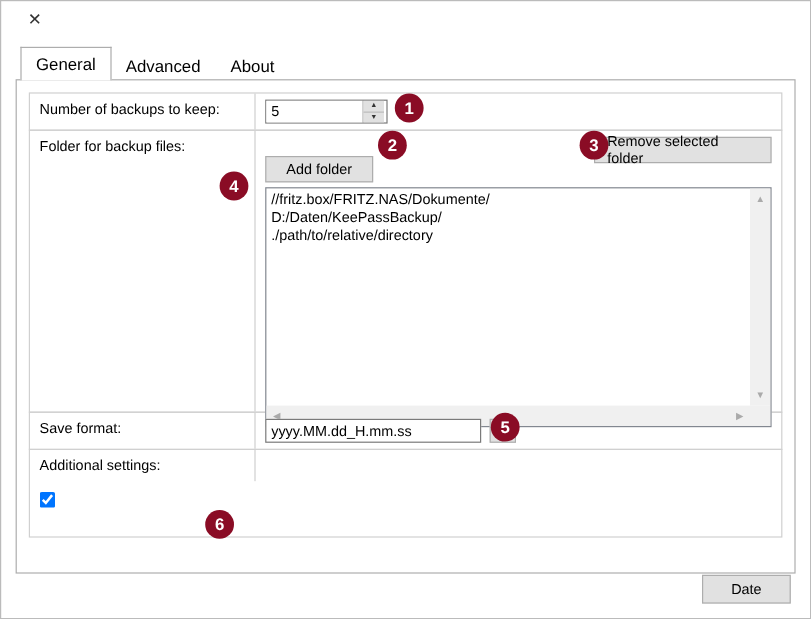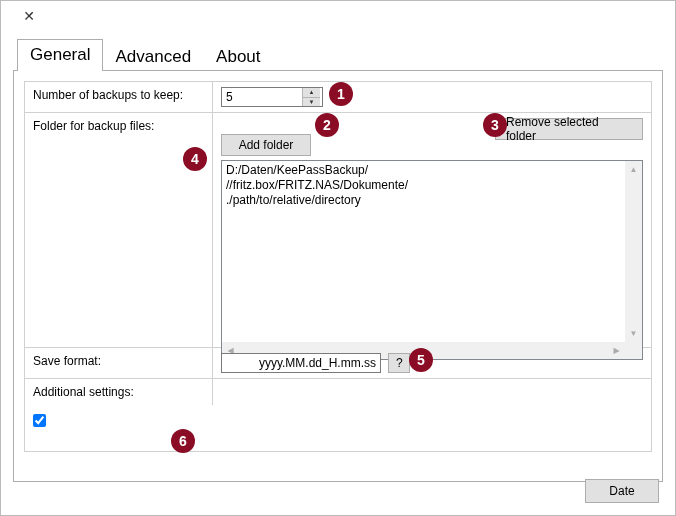--- a/index.html
+++ b/index.html
@@ -3,41 +3,41 @@
 <meta charset="utf-8">
 <style>
   * { box-sizing: border-box; }
   body { margin: 0; font-family: "Segoe UI", Tahoma, sans-serif; font-size: 12px; color: #000; background: #fff; }
   .window { width: 676px; height: 516px; border: 1px solid #bbb; position: relative; background: #fff; }
   .titlebar { height: 30px; display: flex; align-items: center; padding: 0 8px; }
   .titlebar .title { flex: 1; color: #555; font-size: 12px; }
   .titlebar .close { width: 40px; height: 28px; display: flex; align-items: center; justify-content: center; color: #333; font-size: 14px; }
   .content { padding: 8px 12px 0 12px; }
   .tabs { display: flex; align-items: flex-end; position: relative; margin-left: 4px; }
-  .tab { padding: 5px 12px 6px; border: 1px solid #adadad; border-bottom: none; background: #fff; font-size: 17px; margin-right: -1px; color: #000; position: relative; }
+  .tab { padding: 5px 12px 6px; border: 1px solid #adadad; border-bottom: none; background: #fff; font-size: 14px; margin-right: -1px; color: #000; position: relative; }
   .tab.active { background: #fff; z-index: 2; }
   .tab:not(.active) { border-color: transparent; background: transparent; cursor: default; top: 2px; }
   .tab-panel { border: 1px solid #adadad; margin-top: -1px; padding: 10px; background: #fff; height: 412px; position: relative; }
   .row { display: flex; border: 1px solid #d0d0d0; margin-bottom: -1px; }
   .row-label { width: 188px; padding: 6px 8px; font-size: 12px; border-right: 1px solid #d0d0d0; }
   .row-body { flex: 1; padding: 5px 8px; position: relative; }
   .numeric { display: inline-flex; width: 102px; height: 20px; border: 1px solid #7a7a7a; background: #fff; }
   .numeric input { border: none; width: 80px; padding: 0 4px; font-size: 12px; outline: none; }
   .numeric .spin { width: 18px; display: flex; flex-direction: column; border-left: 1px solid #b5b5b5; }
   .numeric .spin div { flex: 1; display: flex; align-items: center; justify-content: center; font-size: 6px; background: #e1e1e1; color: #333; }
   .numeric .spin div:first-child { border-bottom: 1px solid #b5b5b5; }
   .btn { height: 22px; padding: 0 10px; background: #e1e1e1; border: 1px solid #adadad; font-size: 12px; display: inline-flex; align-items: center; justify-content: center; cursor: default; }
   .folder-btns { display: flex; justify-content: space-between; margin-bottom: 4px; }
   .folder-list { border: 1px solid #828790; height: 200px; position: relative; background: #fff; overflow: hidden; }
   .folder-items { padding: 2px 4px; font-size: 12px; line-height: 15px; height: calc(100% - 17px); overflow: hidden; }
   .scroll-v { position: absolute; right: 0; top: 0; bottom: 17px; width: 17px; background: #f0f0f0; display: flex; flex-direction: column; justify-content: space-between; }
   .scroll-h { position: absolute; left: 0; right: 17px; bottom: 0; height: 17px; background: #f0f0f0; display: flex; justify-content: space-between; }
   .scroll-btn { width: 17px; height: 17px; display: flex; align-items: center; justify-content: center; color: #aaa; font-size: 8px; }
   .scroll-corner { position: absolute; right: 0; bottom: 0; width: 17px; height: 17px; background: #f0f0f0; }
-  .text-input { height: 20px; border: 1px solid #7a7a7a; padding: 0 4px; font-size: 12px; width: 160px; outline: none; text-align: right; }
+  .text-input { height: 20px; border: 1px solid #7a7a7a; padding: 0 4px; font-size: 12px; width: 180px; outline: none; }
   .help-btn { width: 22px; height: 20px; border: 1px solid #adadad; background: #e1e1e1; display: inline-flex; align-items: center; justify-content: center; font-size: 12px; margin-left: 4px; }
   .checkbox-row { display: flex; align-items: center; padding-top: 4px; }
   .checkbox-row input { margin: 0 6px 0 0; width: 13px; height: 13px; }
   .save-bar { position: absolute; bottom: 12px; right: 16px; }
   .save-btn { width: 74px; height: 24px; background: #e1e1e1; border: 1px solid #adadad; font-size: 12px; }
   .callout { position: absolute; width: 24px; height: 24px; border-radius: 50%; background: #8a0c25; color: #fff; font-weight: bold; font-size: 14px; display: flex; align-items: center; justify-content: center; z-index: 10; }
   .folder-wrap { position: relative; }
 </style>
 </head>
 <body>
@@ -75,22 +75,22 @@
         <div class="row-body folder-wrap">
           <div class="folder-btns">
             <span class="btn" style="width:90px;margin-top:16px;">Add folder</span>
             <span class="btn" style="width:148px;">Remove selected folder</span>
           </div>
           <div class="callout" style="left:102px; top:0px;">2</div>
           <div class="callout" style="right:144px; top:0px;">3</div>
           <div class="callout" style="left:-30px; top:34px;">4</div>
           <div class="folder-list">
             <div class="folder-items">
+              <div>//fritz.box/FRITZ.NAS/Dokumente/</div>
               <div>D:/Daten/KeePassBackup/</div>
-              <div>//fritz.box/FRITZ.NAS/Dokumente/</div>
               <div>./path/to/relative/directory</div>
             </div>
             <div class="scroll-v">
               <div class="scroll-btn">▲</div>
               <div class="scroll-btn">▼</div>
             </div>
             <div class="scroll-h">
               <div class="scroll-btn">◀</div>
               <div class="scroll-btn">▶</div>
             </div>

